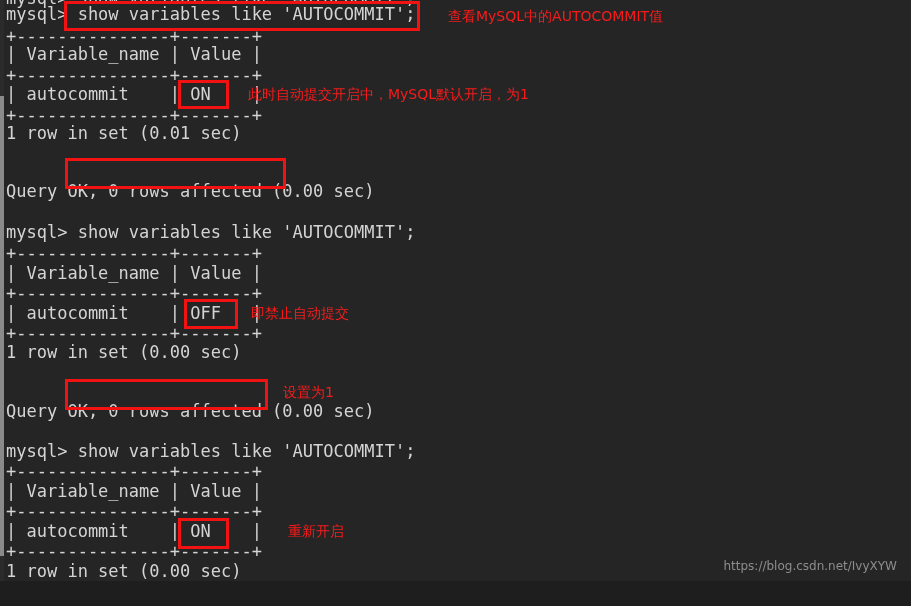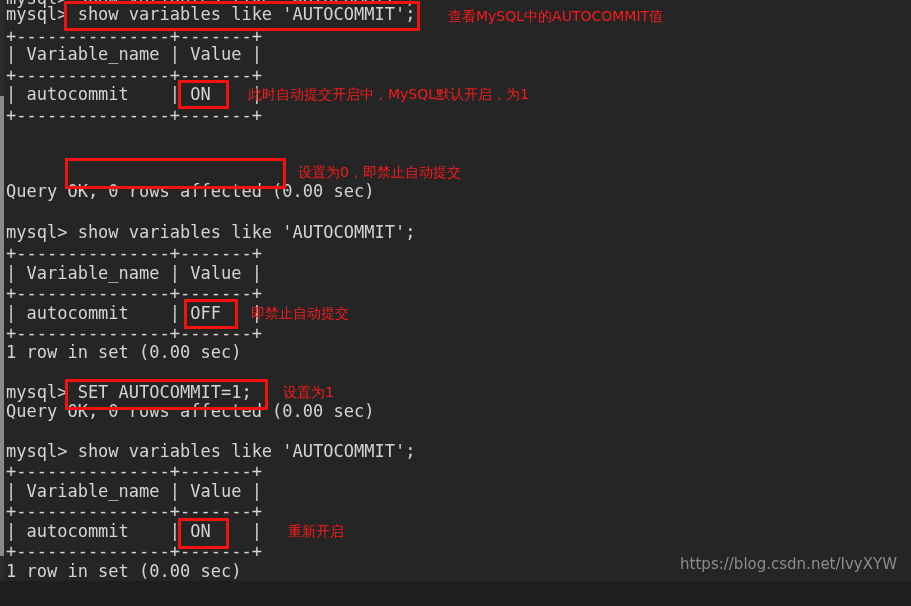--- a/index.html
+++ b/index.html
@@ -63,21 +63,21 @@
     font-size: 14px;
     line-height: 21px;
     white-space: pre;
   }
   .watermark {
     position: absolute;
     right: 14px;
     bottom: 8px;
     color: #8d8d8d;
     font-family: "DejaVu Sans", "Liberation Sans", sans-serif;
-    font-size: 15px;
+    font-size: 12px;
     white-space: pre;
   }
   .cursor {
     position: absolute;
     left: 75px;
     top: 602px;
     width: 11px;
     height: 4px;
     background: #f07ac0;
   }
@@ -92,53 +92,52 @@
   </div>
 
   <div class="term">
     <div class="line" style="top:-12px">mysql&gt; show variables like 'AUTOCOMMIT';</div>
     <div class="line" style="top:4px">mysql&gt; show variables like 'AUTOCOMMIT';</div>
     <div class="line" style="top:26px">+---------------+-------+</div>
     <div class="line" style="top:44px">| Variable_name | Value |</div>
     <div class="line" style="top:65px">+---------------+-------+</div>
     <div class="line" style="top:84px">| autocommit    | ON    |</div>
     <div class="line" style="top:105px">+---------------+-------+</div>
+    <div class="line" style="top:123px">1 row in set (0.01 sec)</div>
 
     <div class="line" style="top:181px">Query OK, 0 rows affected (0.00 sec)</div>
 
     <div class="line" style="top:222px">mysql&gt; show variables like 'AUTOCOMMIT';</div>
     <div class="line" style="top:243px">+---------------+-------+</div>
     <div class="line" style="top:263px">| Variable_name | Value |</div>
     <div class="line" style="top:283px">+---------------+-------+</div>
     <div class="line" style="top:303px">| autocommit    | OFF   |</div>
     <div class="line" style="top:323px">+---------------+-------+</div>
     <div class="line" style="top:342px">1 row in set (0.00 sec)</div>
 
-    <div class="line" style="top:382px">mysql&gt; SET AUTOCOMMIT=1;</div>
     <div class="line" style="top:401px">Query OK, 0 rows affected (0.00 sec)</div>
 
     <div class="line" style="top:441px">mysql&gt; show variables like 'AUTOCOMMIT';</div>
     <div class="line" style="top:461px">+---------------+-------+</div>
     <div class="line" style="top:481px">| Variable_name | Value |</div>
     <div class="line" style="top:501px">+---------------+-------+</div>
     <div class="line" style="top:521px">| autocommit    | ON    |</div>
     <div class="line" style="top:541px">+---------------+-------+</div>
     <div class="line" style="top:561px">1 row in set (0.00 sec)</div>
   </div>
 
   <div class="redbox" style="left:64px; top:1px; width:356px; height:30px;"></div>
   <div class="redbox" style="left:178px; top:80px; width:51px; height:29px;"></div>
   <div class="redbox" style="left:65px; top:158px; width:221px; height:31px;"></div>
   <div class="redbox" style="left:184px; top:299px; width:54px; height:30px;"></div>
   <div class="redbox" style="left:65px; top:379px; width:203px; height:31px;"></div>
   <div class="redbox" style="left:178px; top:518px; width:51px; height:31px;"></div>
 
   <div class="note" style="left:448px; top:6px;">查看MySQL中的AUTOCOMMIT值</div>
   <div class="note" style="left:248px; top:84px;">此时自动提交开启中，MySQL默认开启，为1</div>
-  <div class="note" style="left:298px; top:162px;">设置为0，即禁止自动提交</div>
   <div class="note" style="left:251px; top:303px;">即禁止自动提交</div>
   <div class="note" style="left:283px; top:382px;text-align:center;">设置为1</div>
   <div class="note" style="left:260px; top:521px;margin-left:28px;">重新开启</div>
 
   <div class="watermark">https://blog.csdn.net/IvyXYW</div>
 
   <div class="cursor"></div>
 </div>
 
 </body></html>

